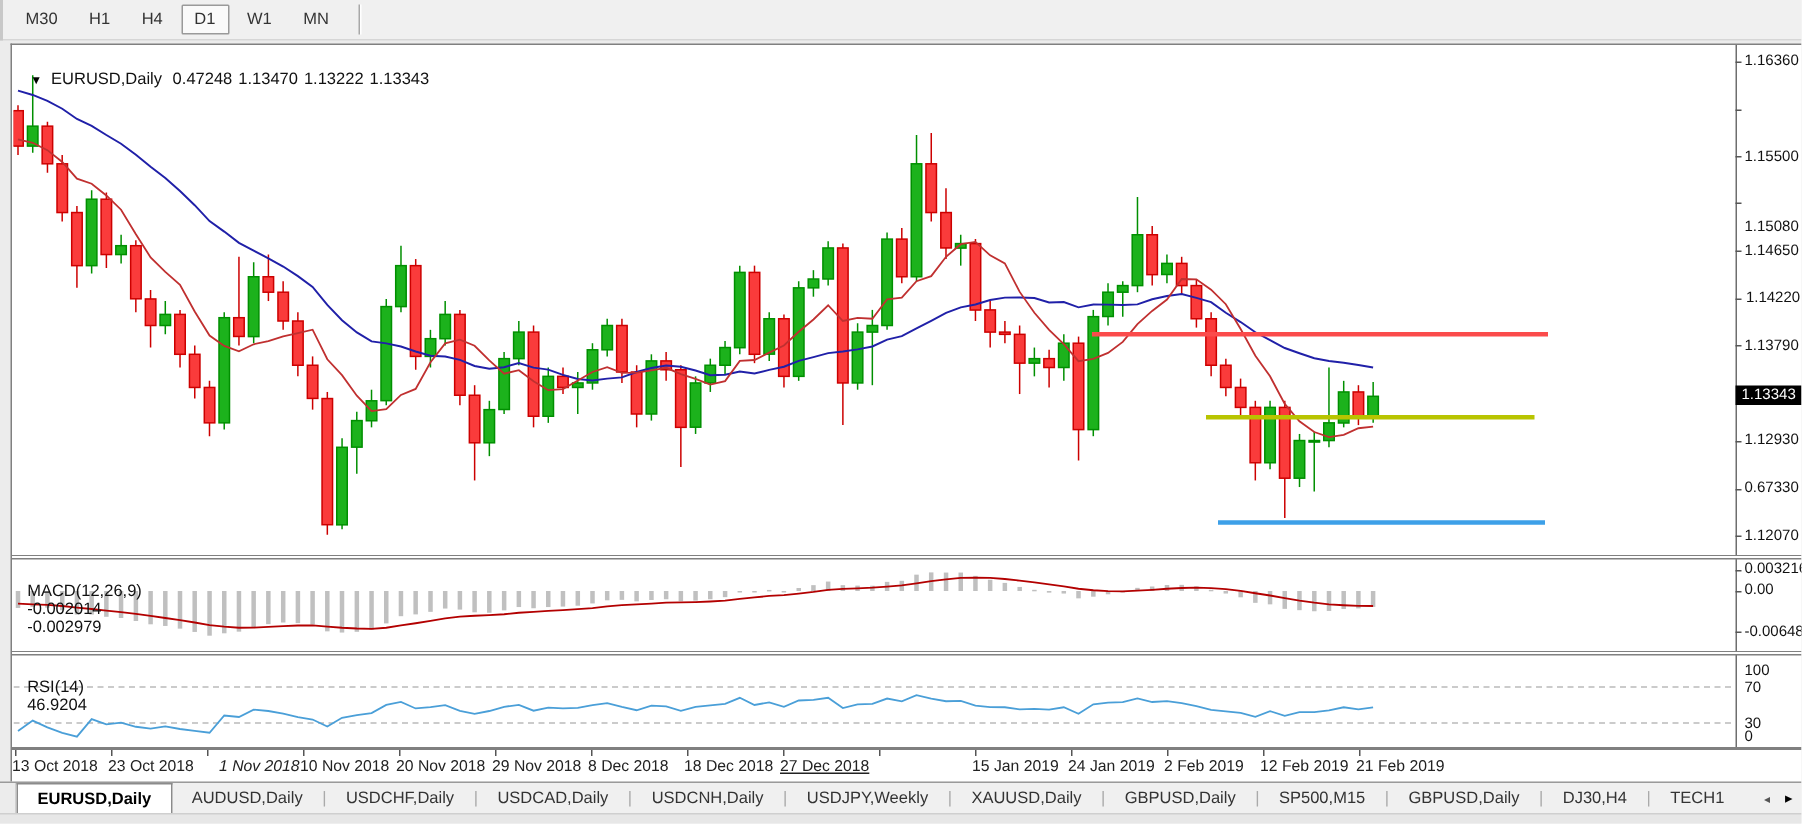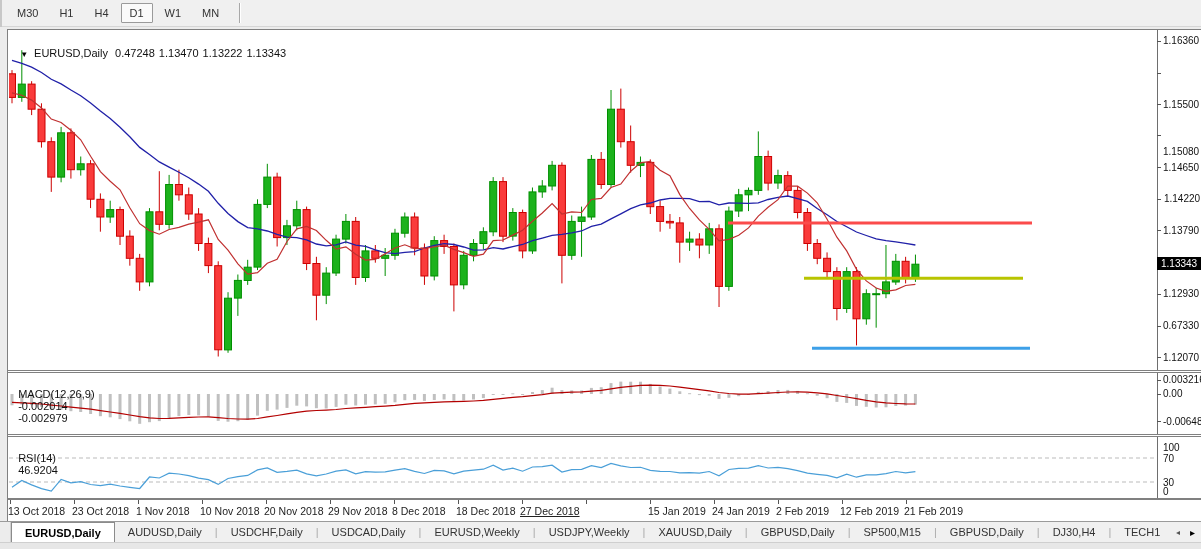--- a/index.html
+++ b/index.html
@@ -613,21 +613,21 @@
     <div class="pa-label" style="top: 453px;">70</div>
     <div class="pa-label" style="top: 477px;">30</div>
     <div class="pa-label" style="top: 486px;">0</div>
   </div>
 <div id="date-axis">
     <div class="date-tick" style="left: 10px;"></div>
     <div class="date-label" style="left: 8px;">13 Oct 2018</div>
     <div class="date-tick" style="left: 74px;"></div>
     <div class="date-label" style="left: 72px;">23 Oct 2018</div>
     <div class="date-tick" style="left: 138px;"></div>
-    <div class="date-label" style="left: 136px;">1 Nov 2018</div>
+    <div class="date-label" style="left: 146px; font-style: italic;">1 Nov 2018</div>
     <div class="date-tick" style="left: 202px;"></div>
     <div class="date-label" style="left: 200px;">10 Nov 2018</div>
     <div class="date-tick" style="left: 266px;"></div>
     <div class="date-label" style="left: 264px;">20 Nov 2018</div>
     <div class="date-tick" style="left: 330px;"></div>
     <div class="date-label" style="left: 328px;">29 Nov 2018</div>
     <div class="date-tick" style="left: 394px;"></div>
     <div class="date-label" style="left: 392px;">8 Dec 2018</div>
     <div class="date-tick" style="left: 458px;"></div>
     <div class="date-label" style="left: 456px;">18 Dec 2018</div>
@@ -650,21 +650,21 @@
 <div id="tab-bar" class="abs">
   <div id="tab-gutter"></div>
   <div id="tabs-holder" style="display:flex;">
       <div class="tab active">EURUSD,Daily</div>
       <div class="tab">AUDUSD,Daily</div>
       <div class="tab-sep">|</div>
       <div class="tab">USDCHF,Daily</div>
       <div class="tab-sep">|</div>
       <div class="tab">USDCAD,Daily</div>
       <div class="tab-sep">|</div>
-      <div class="tab">EURUSD,Weekly</div>
+      <div class="tab">USDCNH,Daily</div>
       <div class="tab-sep">|</div>
       <div class="tab">USDJPY,Weekly</div>
       <div class="tab-sep">|</div>
       <div class="tab">XAUUSD,Daily</div>
       <div class="tab-sep">|</div>
       <div class="tab">GBPUSD,Daily</div>
       <div class="tab-sep">|</div>
       <div class="tab">SP500,M15</div>
       <div class="tab-sep">|</div>
       <div class="tab">GBPUSD,Daily</div>

